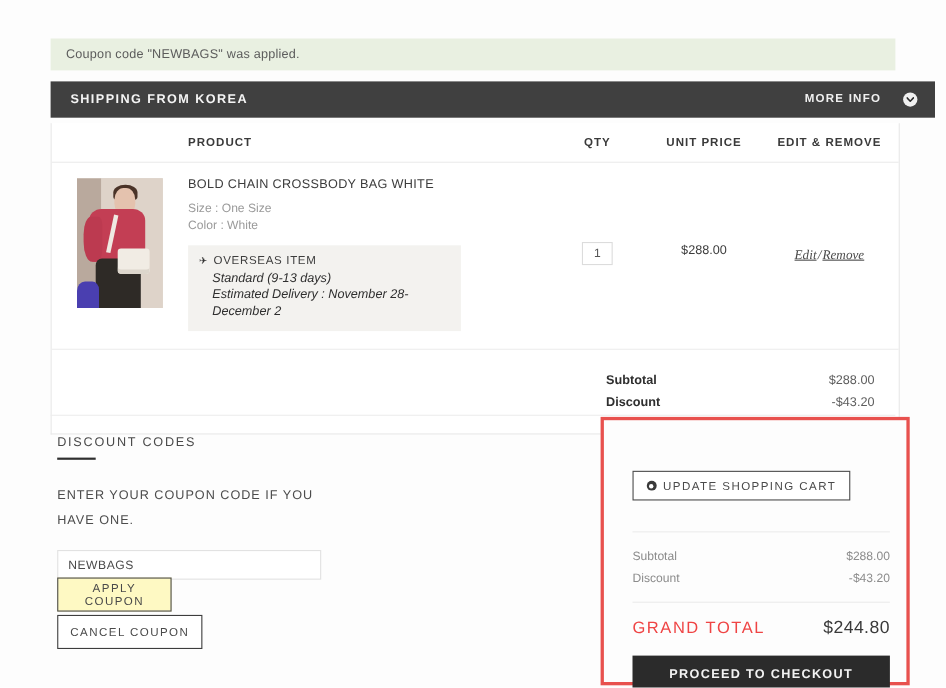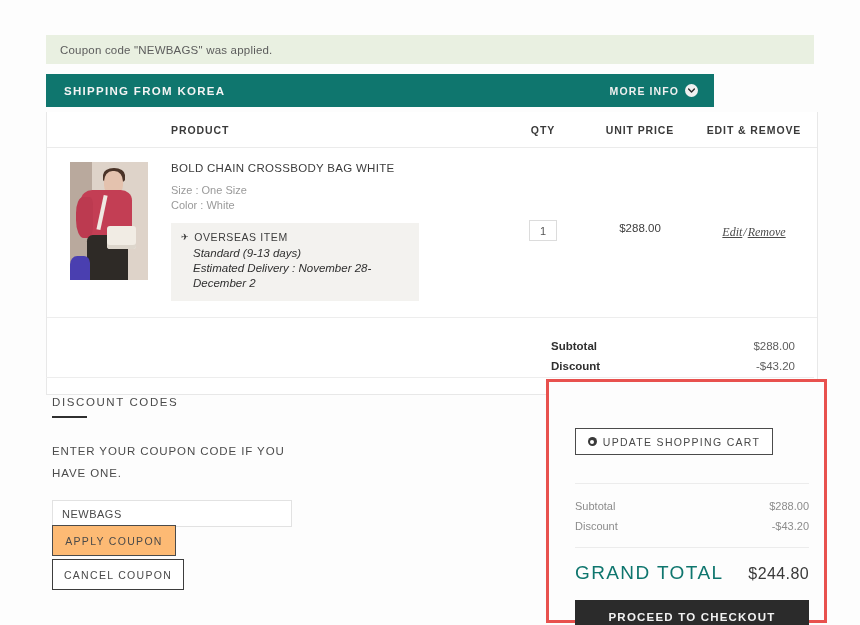--- a/index.html
+++ b/index.html
@@ -39,39 +39,39 @@
     font-size: 11.5px;
     color: #5c5c5c;
     letter-spacing: 0.2px;
   }
 
   
   .shipbar {
     position: absolute;
     left: 46px;
     top: 74px;
-    width: 668px;
+    width: 804px;
     height: 33px;
-    background: #0f766e;
+    background: #404040;
     display: flex;
     align-items: center;
     justify-content: space-between;
     padding: 0 16px 0 18px;
     box-sizing: border-box;
   }
   .shipbar-title {
     color: #f4f4f4;
     font-size: 11.5px;
     font-weight: bold;
     letter-spacing: 1.3px;
   }
   .shipbar-right {
     display: flex;
-    align-items: center;
-    gap: 6px;
+    align-items: flex-start;
+    gap: 20px;
   }
   .shipbar-more {
     color: #f0f0f0;
     font-size: 10.5px;
     font-weight: bold;
     letter-spacing: 1.1px;
   }
   .chev-circle {
     width: 13px;
     height: 13px;
@@ -280,24 +280,24 @@
     font-size: 11px;
     letter-spacing: 0.5px;
     color: #4a4a4a;
     padding: 0 9px;
     box-sizing: border-box;
   }
   .btn-apply {
     position: absolute;
     left: 0;
     top: 129px;
-    width: 124px;
+    width: 104px;
     height: 31px;
     border: 1px solid #4b4b4b;
-    background: #fdba74;
+    background: #fef9c3;
     font-family: "Liberation Sans", sans-serif;
     font-size: 10.5px;
     letter-spacing: 1.3px;
     color: #4a4a4a;
     cursor: pointer;
     box-sizing: border-box;
   }
   .btn-cancel {
     position: absolute;
     left: 0;
@@ -381,23 +381,23 @@
     height: 1px;
     background: #ececec;
   }
   .grand {
     display: flex;
     justify-content: space-between;
     align-items: baseline;
     padding-top: 14px;
   }
   .grand-label {
-    font-size: 19px;
+    font-size: 15px;
     letter-spacing: 1.4px;
-    color: #0f766e;
+    color: #ef4444;
   }
   .grand-value {
     font-size: 16px;
     color: #3a3a3a;
     letter-spacing: 0.4px;
   }
   .btn-checkout {
     margin-top: 16px;
     width: 234px;
     height: 34px;

